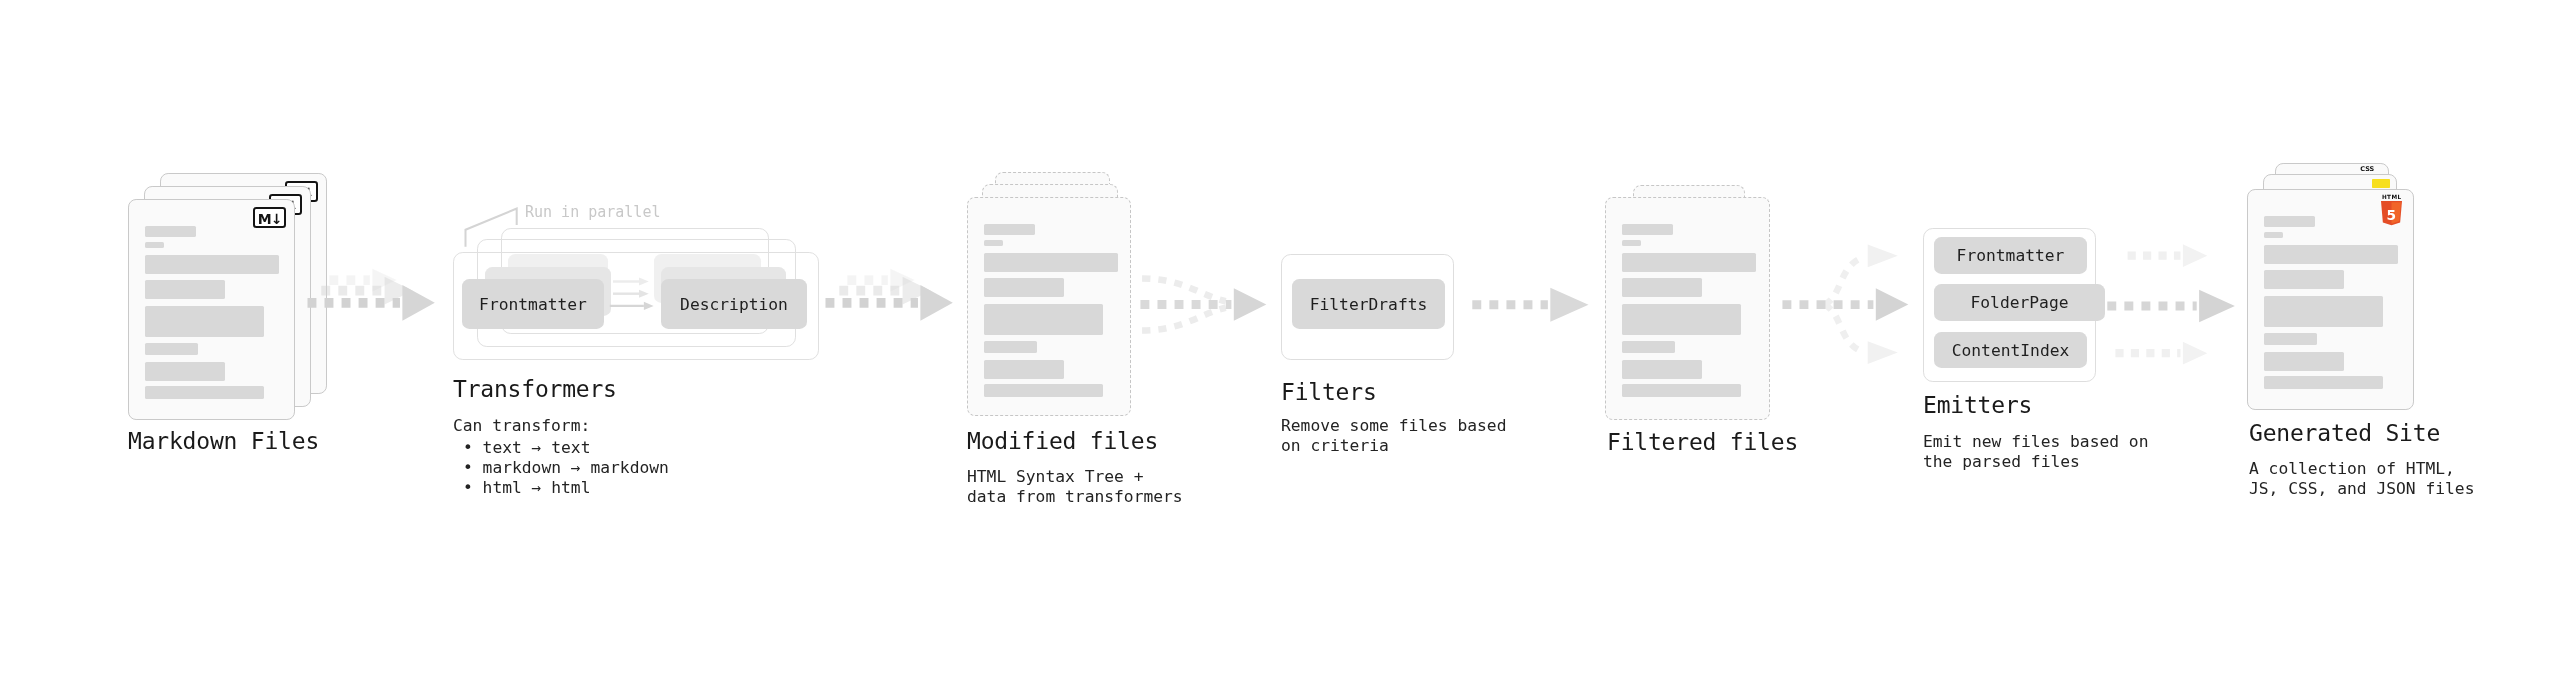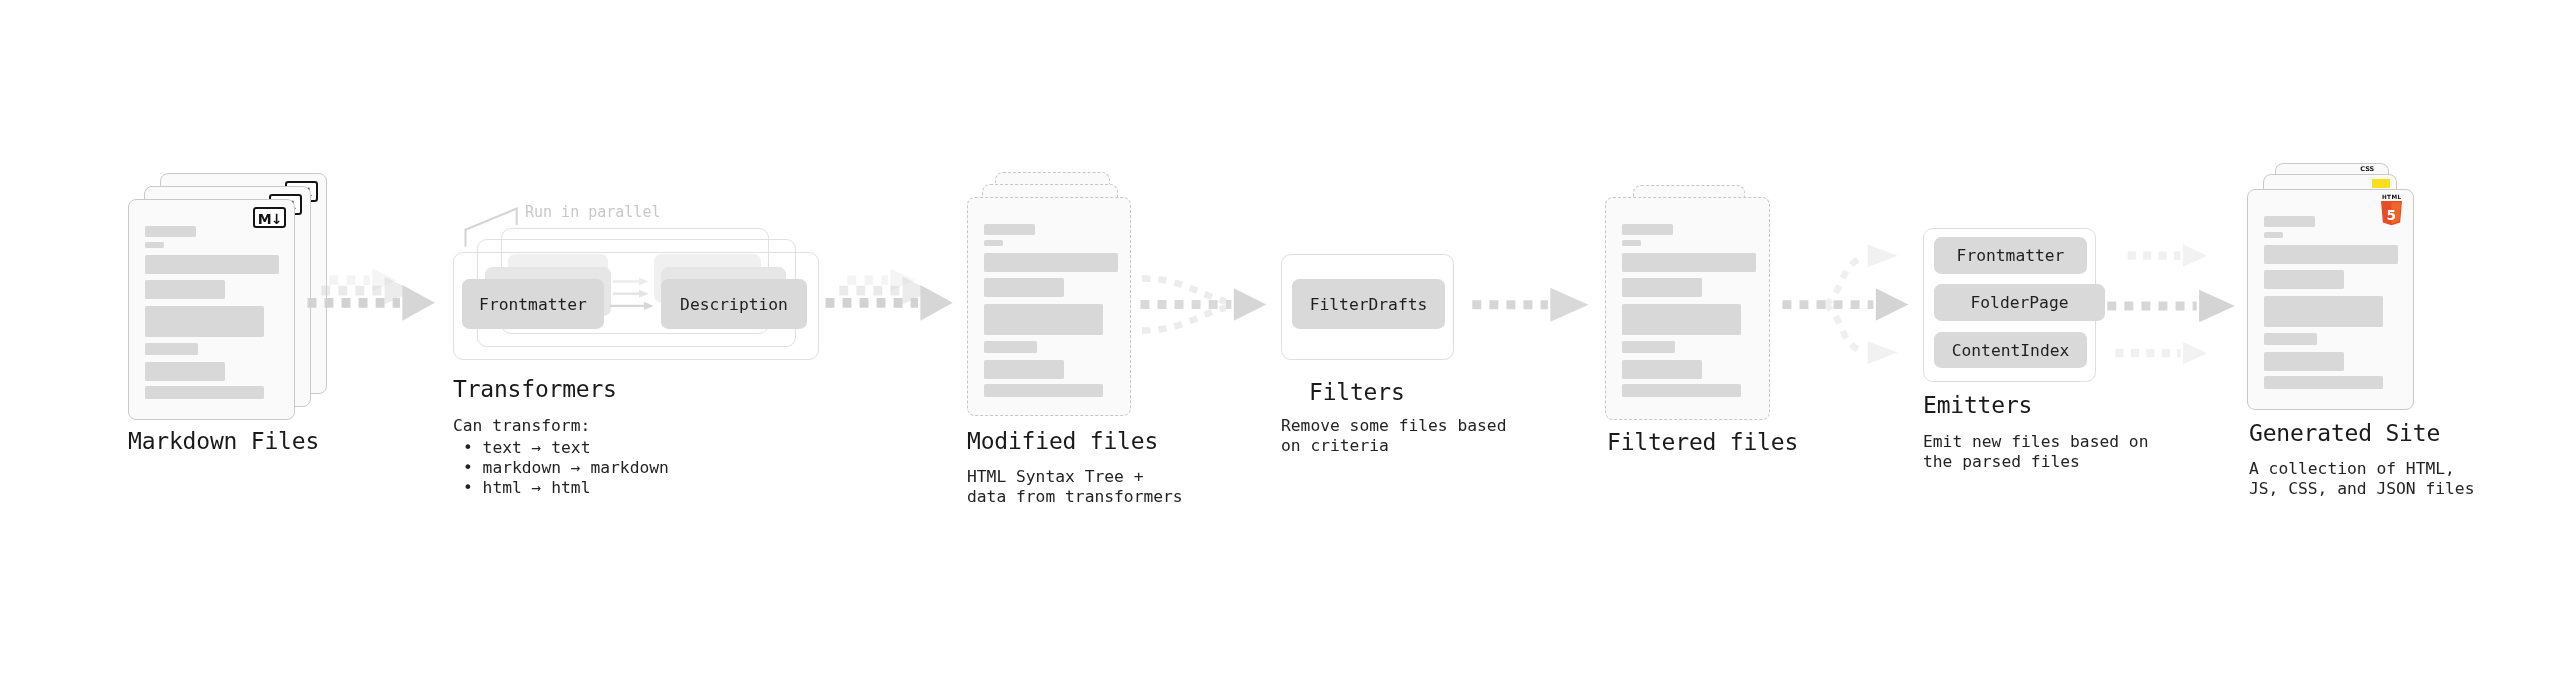--- a/index.html
+++ b/index.html
@@ -167,21 +167,21 @@
   <svg class="abs" style="left:1138px; top:272px;" width="134" height="65" viewBox="0 0 165 80">
     <path d="M 5,8 C 55,8 75,28 108,36" fill="none" stroke="#ececec" stroke-width="8" stroke-dasharray="10 10"></path>
     <path d="M 5,72 C 55,72 75,52 108,44" fill="none" stroke="#ececec" stroke-width="8" stroke-dasharray="10 10"></path>
     <line x1="3" y1="40" x2="115" y2="40" stroke="#d9d9d9" stroke-width="11" stroke-dasharray="11 10"></line>
     <polygon points="118,20 158,40 118,60" fill="#d6d6d6"></polygon>
   </svg>
 
   <div>
     <div class="shell solid" style="left:1281px; top:254px; width:173px; height:106px;"></div>
     <div class="graybox" style="left:1292px; top:279px; width:153px; height:50px;">FilterDrafts</div>
-    <div class="h" style="left:1281px; top:379px;margin-left:28px;">Filters</div>
+    <div class="h" style="left:1281px; top:379px;">Filters</div>
     <div class="sub" style="left:1281px; top:415px;">
       <div>Remove some files based</div>
       <div>on criteria</div>
     </div>
   </div>
 
   <svg class="abs" style="left:1469px; top:286px;" width="122" height="39" viewBox="0 0 150 48">
     <line x1="4" y1="23" x2="97" y2="23" stroke="#d6d6d6" stroke-width="11" stroke-dasharray="11 10"></line>
     <polygon points="100,2 147,23 100,44" fill="#d9d9d9"></polygon>
   </svg>

